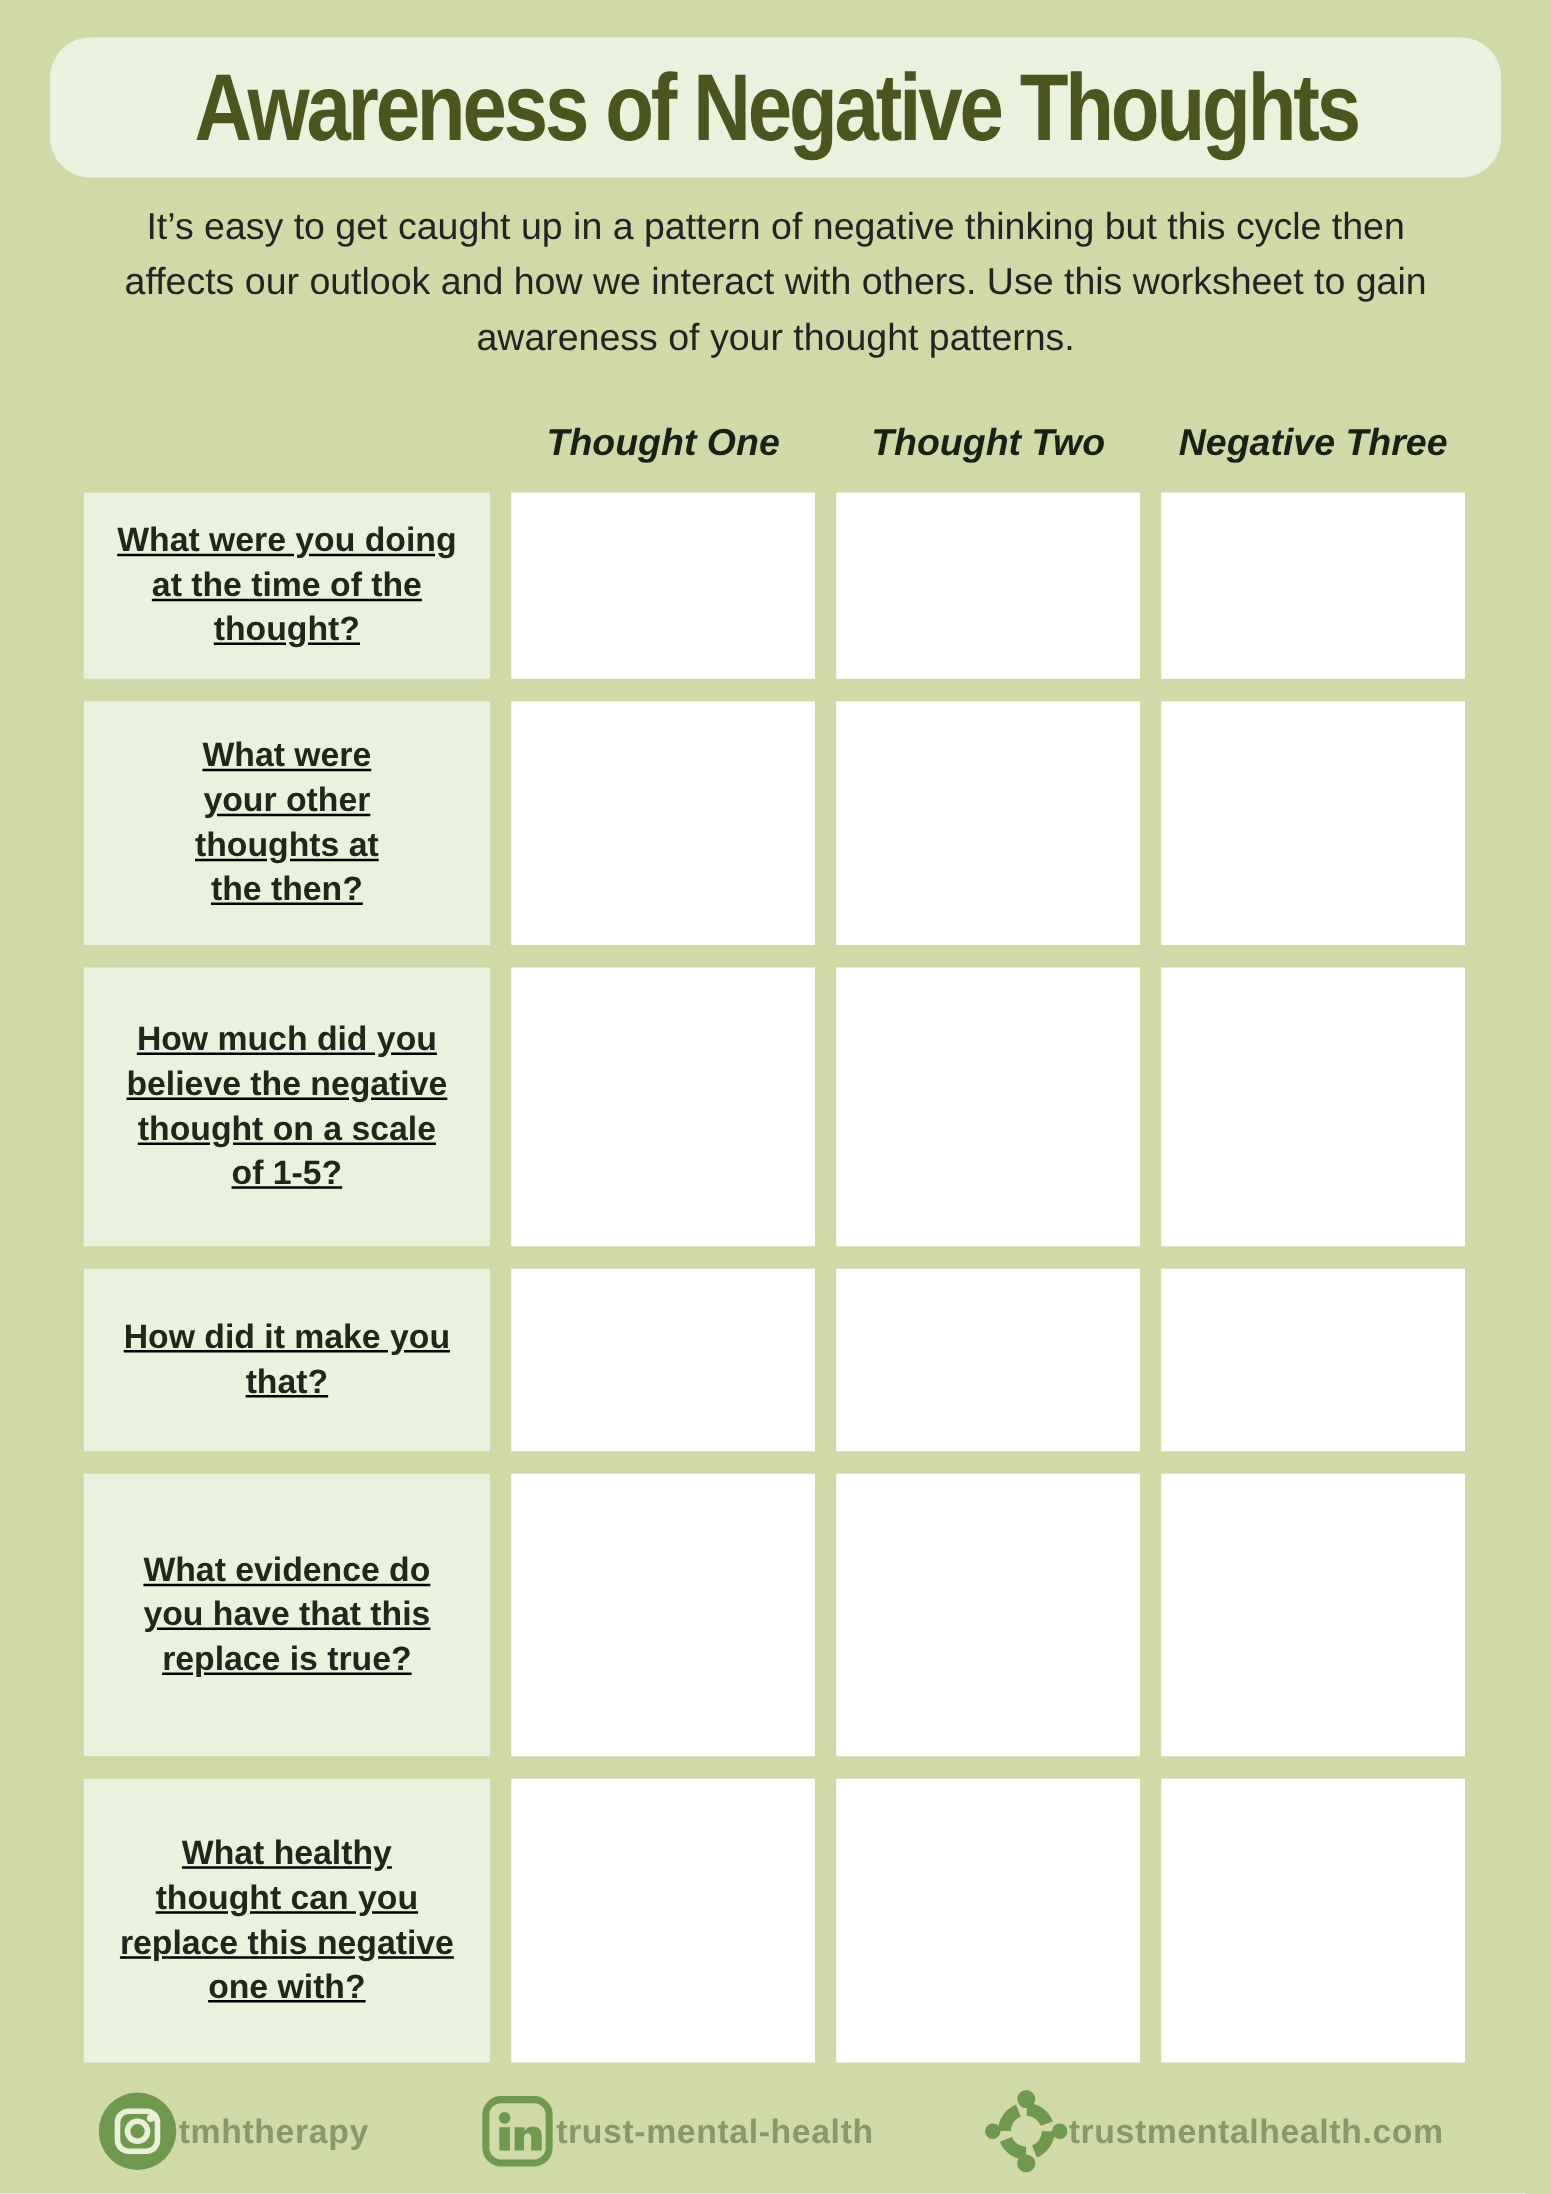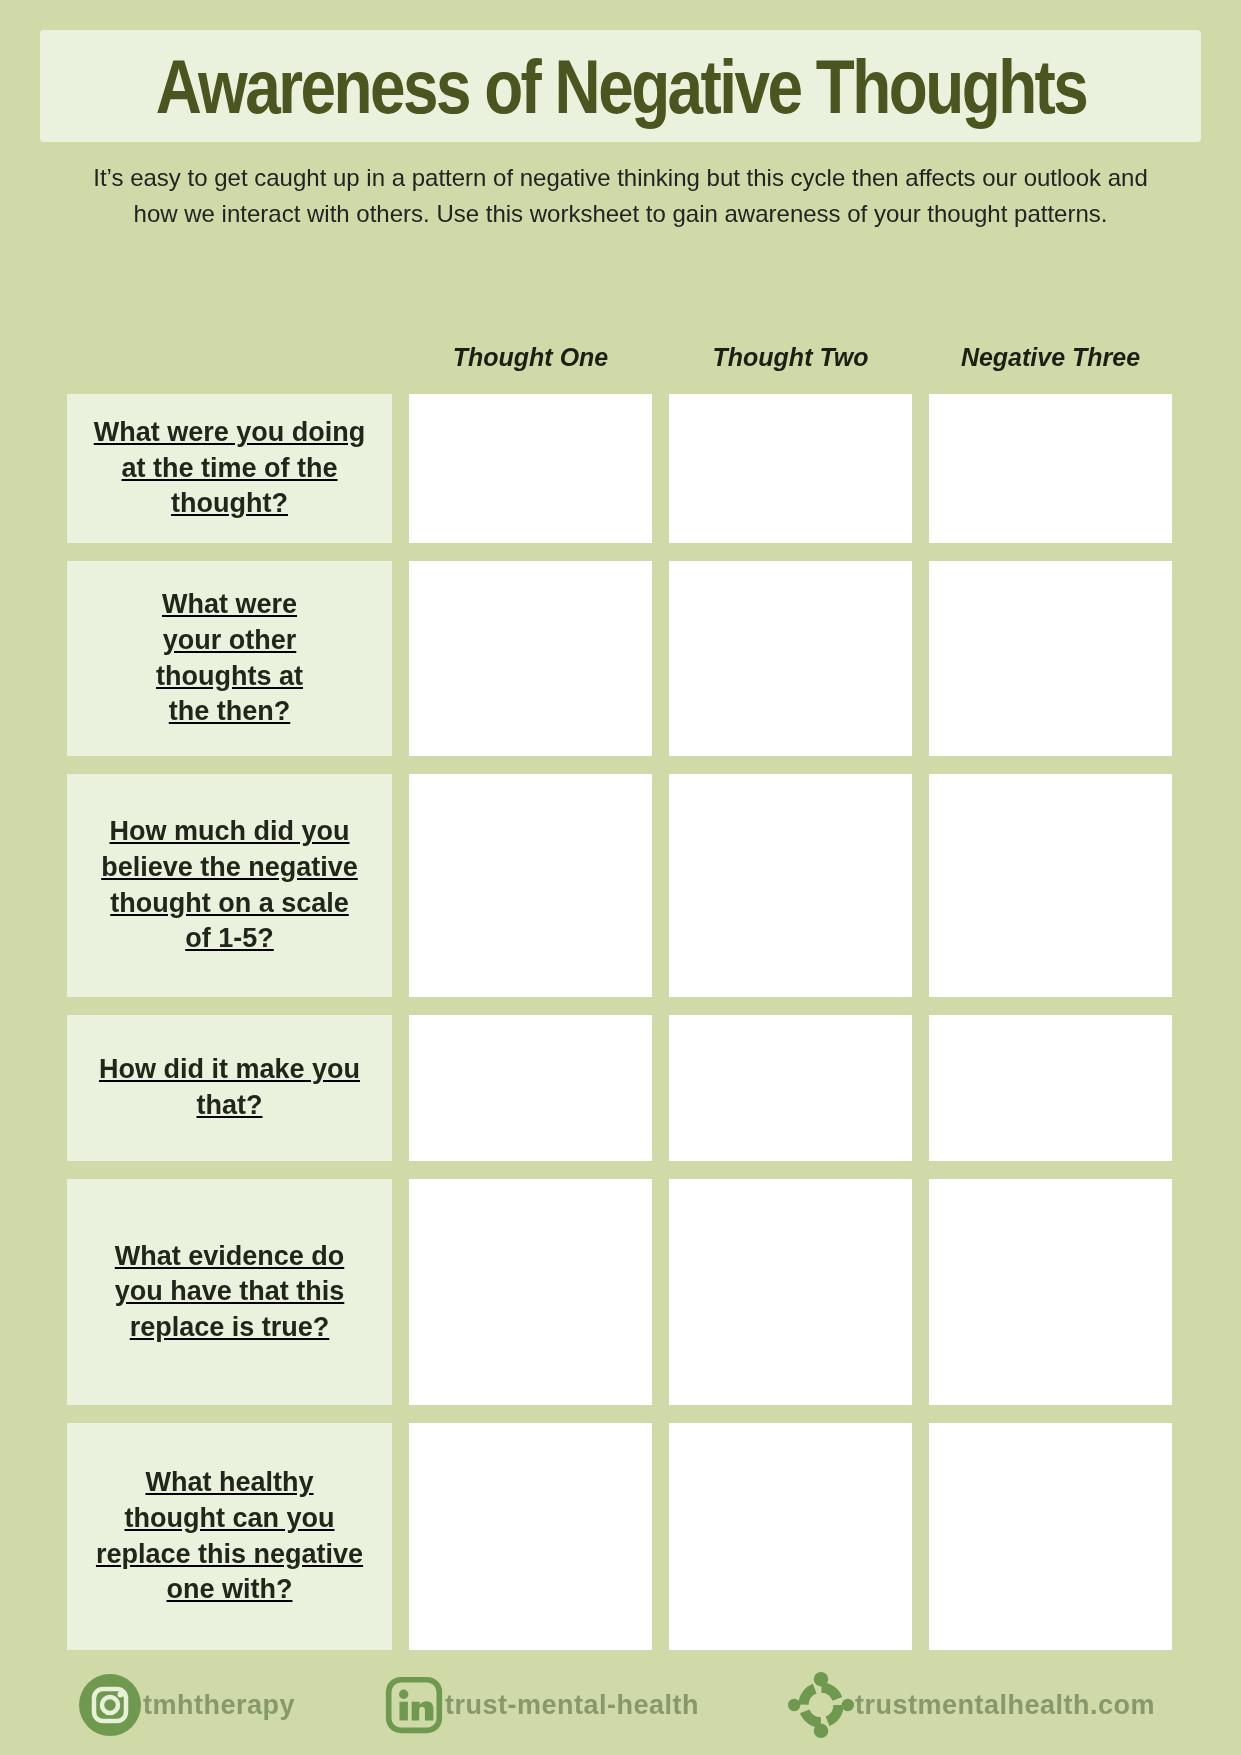--- a/index.html
+++ b/index.html
@@ -10,45 +10,45 @@
   *{margin:0;padding:0;box-sizing:border-box;}
   html,body{background:#fff;}
   .page{
     position:relative; width:1241px; height:1755px;
     background:var(--bg); overflow:hidden;
     font-family:"Liberation Sans","DejaVu Sans",sans-serif;
   }
   
   .banner{
     position:absolute; top:30px; left:40px; right:40px; height:112px;
-    background:var(--panel); border-radius:4px;
+    background:var(--panel); border-radius:32px;
     display:flex; align-items:center; justify-content:center;
   }
   .banner h1{
     font-size:76px; font-weight:700; color:var(--title-green);
     letter-spacing:-3px; white-space:nowrap;
     transform:scaleX(0.84); transform-origin:center;
   }
   
   .intro{
     position:absolute; top:160px; left:70px; right:70px;
-    text-align:center; font-size:24px; line-height:1.48; color:var(--text-dark);
+    text-align:center; font-size:30px; line-height:1.48; color:var(--text-dark);
   }
   
   .grid{
     position:absolute; top:342px; left:67px; width:1108px;
     display:grid;
     grid-template-columns:325px 243px 243px 243px;
     grid-template-rows:34px 149px 195px 223px 146px 226px 227px;
     column-gap:17px; row-gap:18px;
   }
   .corner{ }
   .hdr{
     display:flex; align-items:flex-end; justify-content:center;
-    font-size:25px; font-weight:700; font-style:italic; color:#1b2015;
+    font-size:30px; font-weight:700; font-style:italic; color:#1b2015;
     padding-bottom:4px;
     text-align:center;
   }
   .qbox{
     background:var(--panel);
     display:flex; align-items:center; justify-content:center;
     text-align:center;
     text-decoration:underline;
   }
   .qtext{

